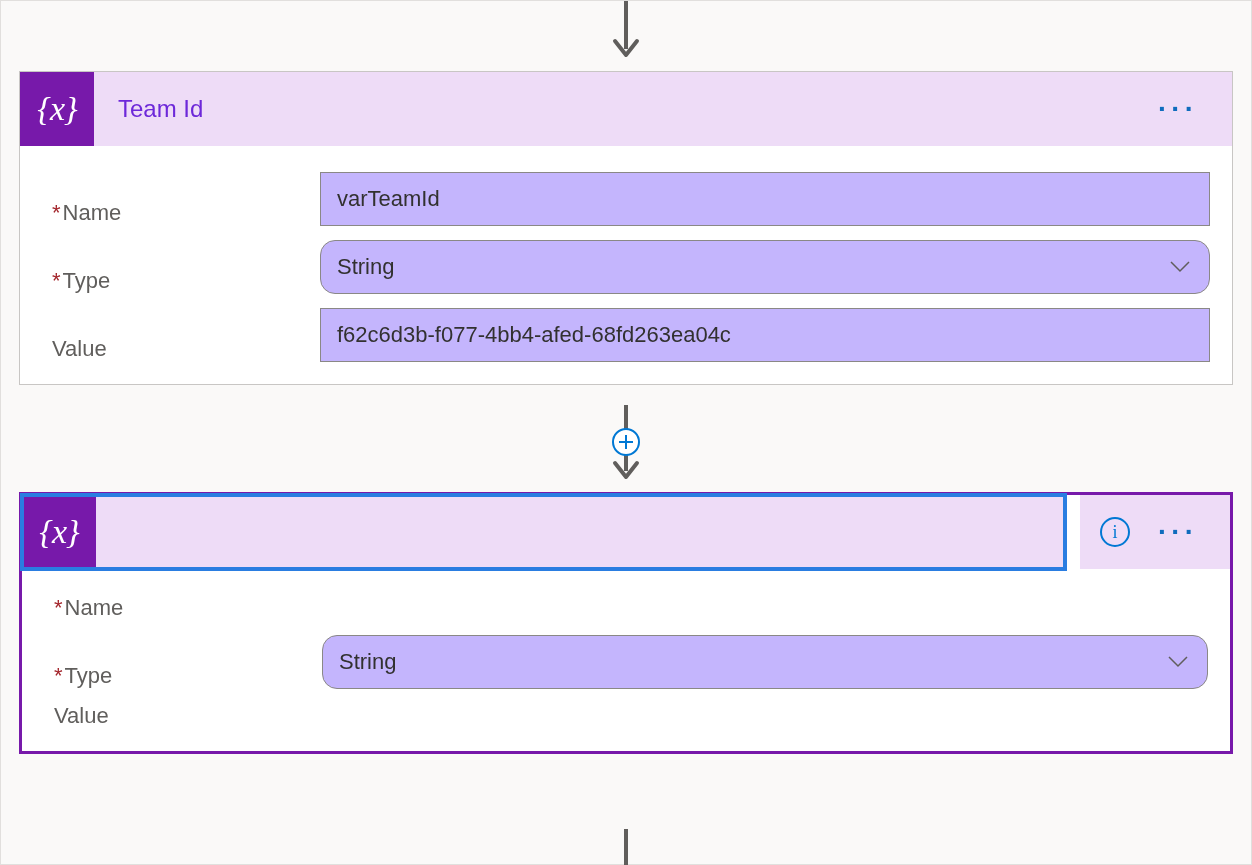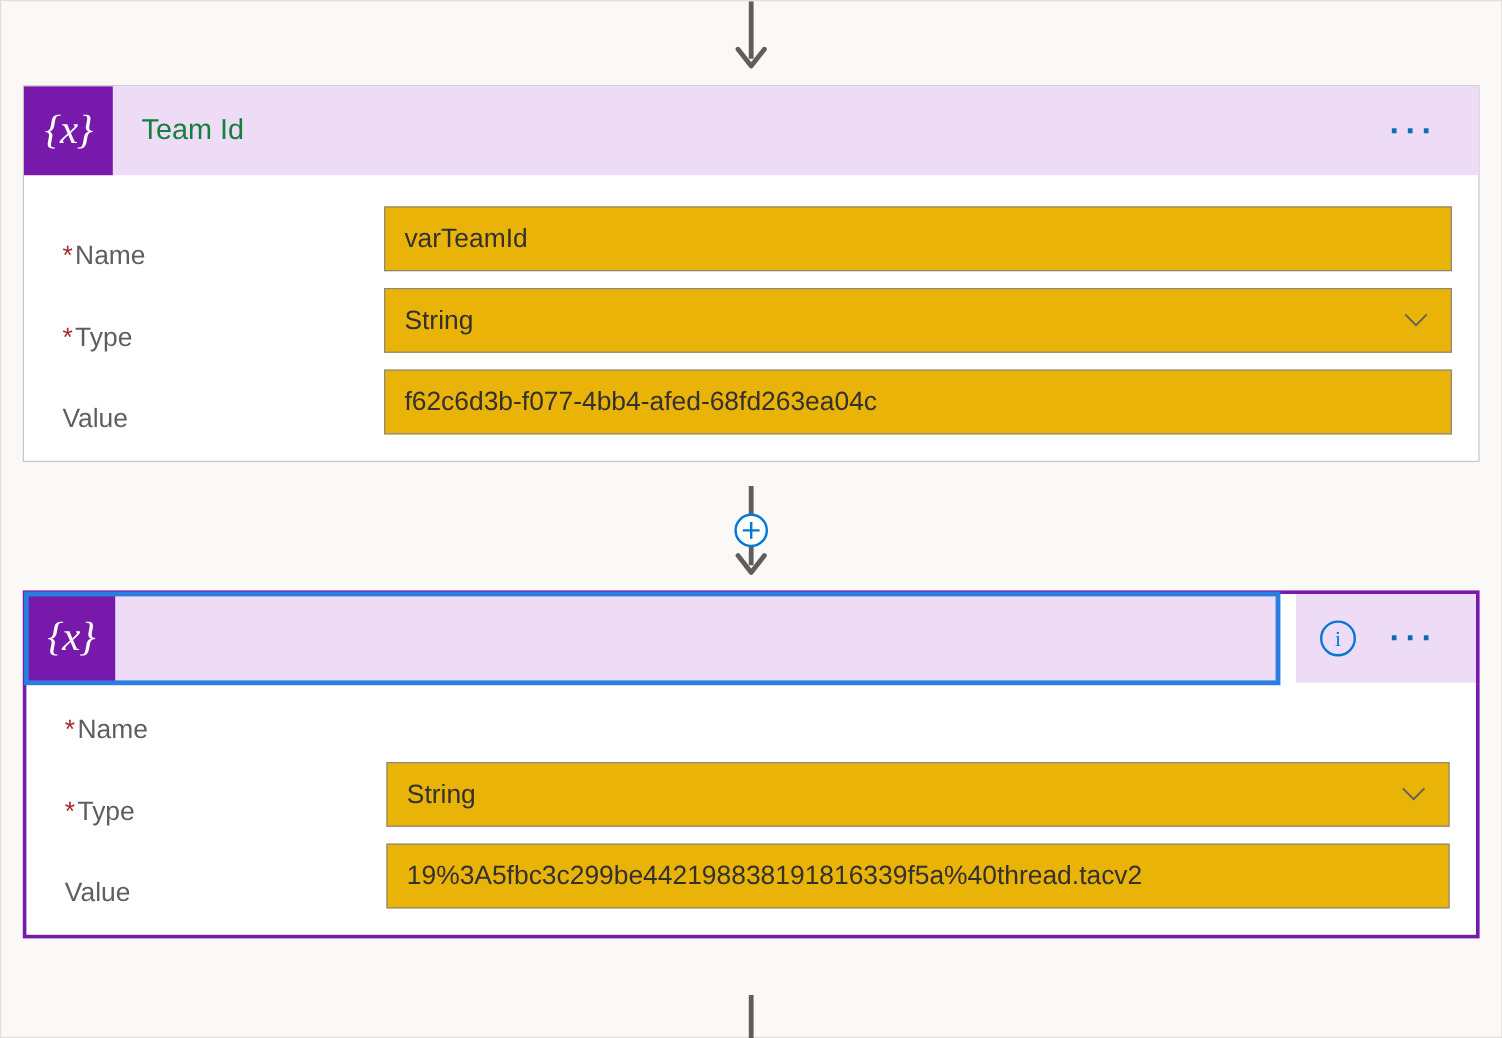--- a/index.html
+++ b/index.html
@@ -79,21 +79,21 @@
   .card-icon-glyph {
     font-family: "Segoe UI", serif;
     font-style: italic;
     color: #fff;
     font-size: 34px;
     font-weight: 300;
     letter-spacing: -1px;
   }
   .card-title {
     font-size: 24px;
-    color: #15803d;
+    color: #6d28d9;
     margin-left: 24px;
     flex: 1 1 auto;
   }
   .header-actions {
     display: flex;
     align-items: center;
     gap: 28px;
     padding-right: 34px;
   }
   .info-icon {
@@ -133,30 +133,30 @@
     padding-left: 10px;
   }
   .field-label .req {
     color: #a4262c;
     margin-right: 2px;
   }
   .field-input {
     flex: 1 1 auto;
     height: 54px;
     border: 1px solid #8a8886;
-    background: #eab308;
+    background: #c4b5fd;
     font-size: 22px;
     color: #323130;
     padding: 12px 16px;
     display: flex;
     align-items: center;
     justify-content: space-between;
   }
   .field-input.text-input { cursor: text; }
-  .field-input.select-input { cursor: pointer; }
+  .field-input.select-input { cursor: pointer; border-radius: 15px; }
   .chevron {
     width: 26px; height: 26px;
     display: flex; align-items: center; justify-content: center;
   }
   .chevron svg { display:block; }
 </style>
 </head>
 <body>
 
 <div class="canvas">
@@ -240,23 +240,20 @@
           <span>String</span>
           <span class="chevron">
             <svg width="22" height="14" viewBox="0 0 22 14">
                 <polyline points="2,2 11,11 20,2" fill="none" stroke="#605e5c" stroke-width="1.5"></polyline>
               </svg>
           </span>
         </div>
       </div>
       <div class="field-row">
         <div class="field-label"><span>Value</span></div>
-        <div class="field-input text-input">
-            <span>19%3A5fbc3c299be442198838191816339f5a%40thread.tacv2</span>
-          </div>
       </div>
     </div>
   </div>
 
   <div class="flow-arrow" style="top:828px;">
     <svg class="arrow-svg" width="30" height="36" viewBox="0 0 30 36">
       <line x1="15" y1="0" x2="15" y2="36" stroke="#605e5c" stroke-width="4"></line>
     </svg>
   </div>
 

